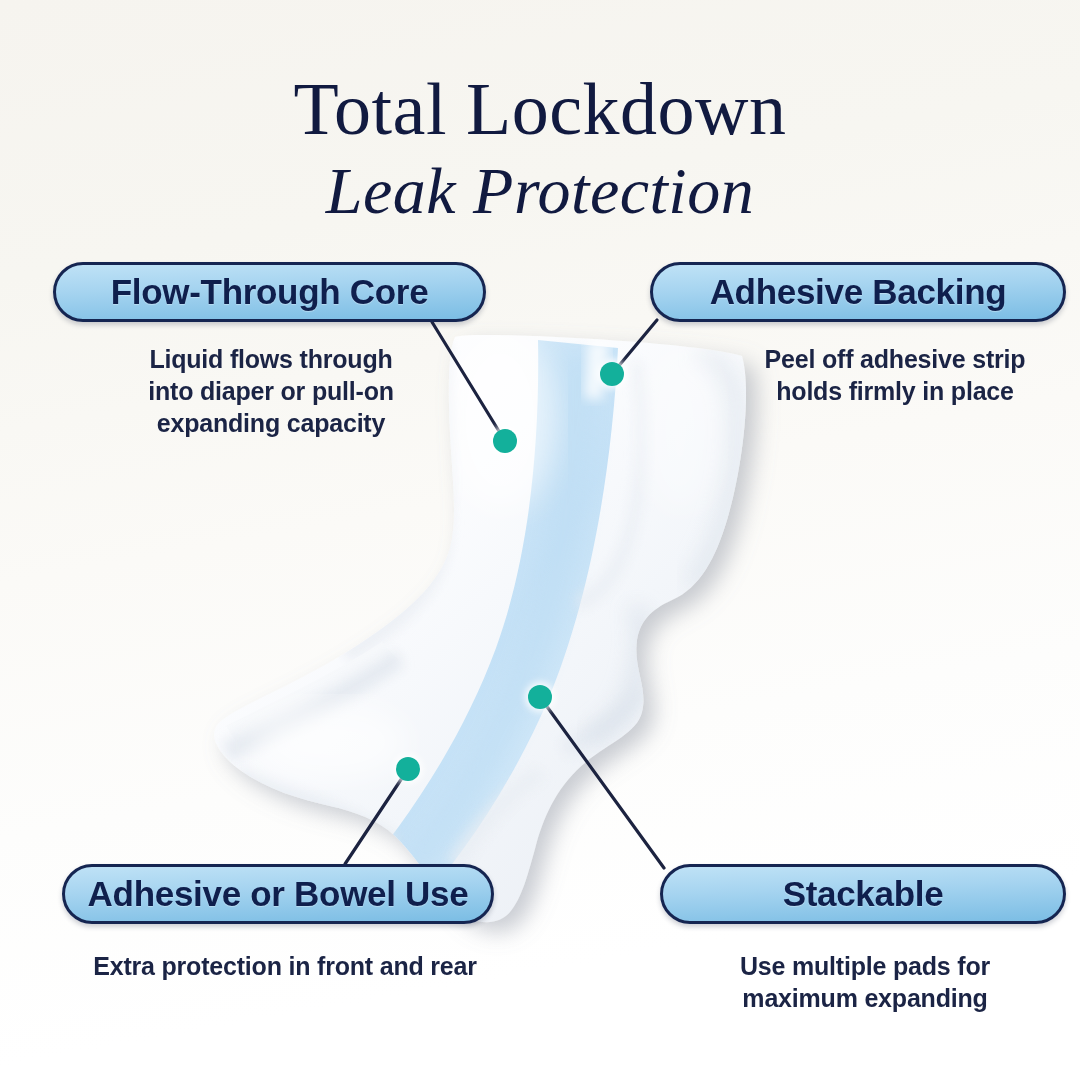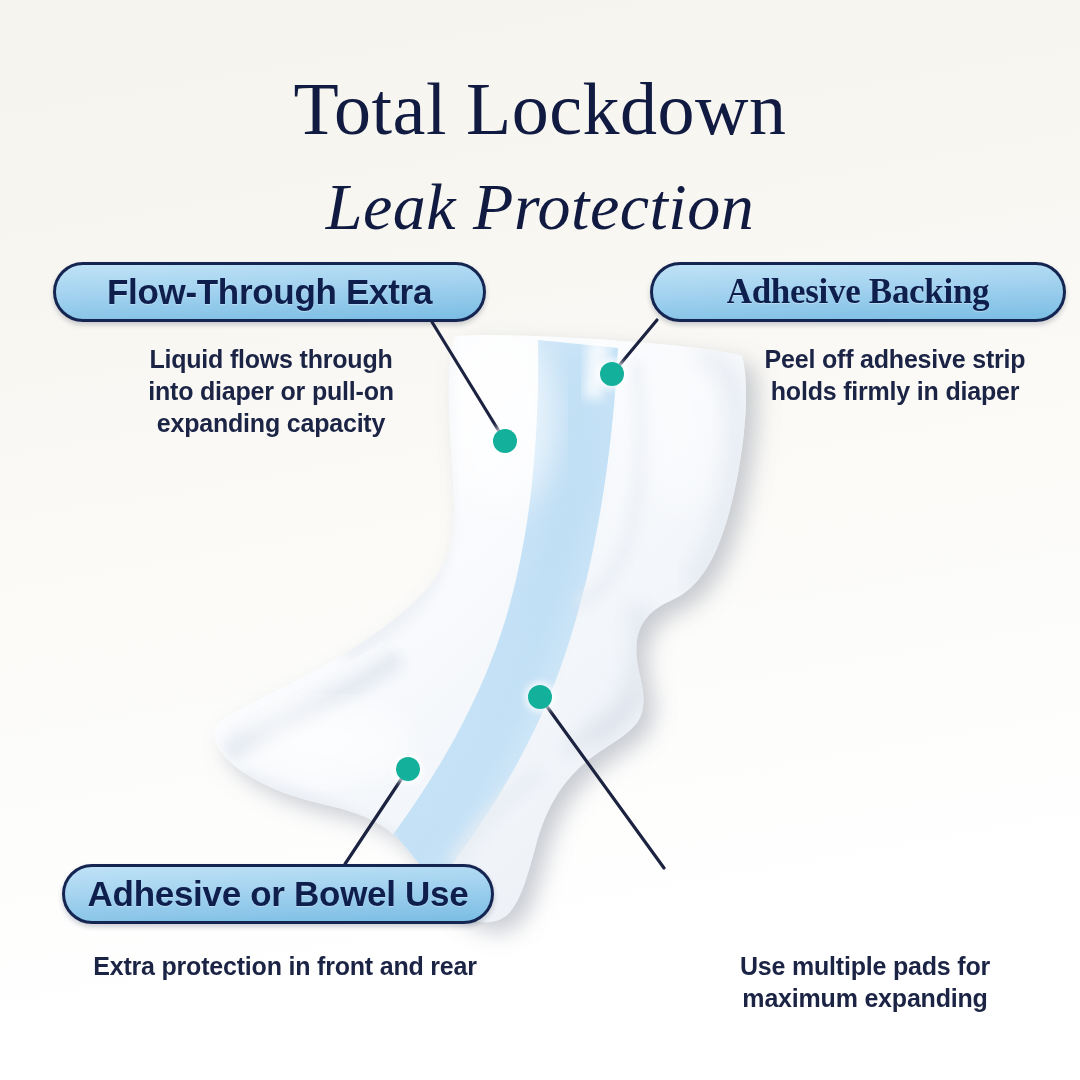--- a/index.html
+++ b/index.html
@@ -40,21 +40,21 @@
     line-height:1.0;
   }
   #title-line2 {
     font-family:"Liberation Serif", serif;
     font-size:66px;
     font-weight:400;
     font-style:italic;
     letter-spacing:0.5px;
     color:#111a40;
     line-height:1.18;
-    margin-top:22px;
+    margin-top:6px;
   }
 
   
   #product {
     position:absolute;
     left:0; top:0;
     width:1080px; height:1080px;
     z-index:5;
   }
 
@@ -106,21 +106,21 @@
     font-weight:700;
     color:#1b2445;
     line-height:1.28;
     letter-spacing:-0.2px;
     z-index:25;
     white-space:pre-line;
   }
   .desc.center { text-align:center; }
 
   #pill-flow      { left:53px;  top:262px; width:433px; }
-  #pill-adhesive  { left:650px; top:262px; width:416px;font-family:Liberation Serif, serif; }
+  #pill-adhesive  { left:650px; top:262px; width:416px; }
   #pill-bladder   { left:62px;  top:864px; width:432px; }
   #pill-stackable { left:660px; top:864px; width:406px; }
 
   #desc-flow      { left:118px; top:343px; width:306px;text-align:center; }
   #desc-adhesive  { left:742px; top:343px; width:306px; }
   #desc-bladder   { left:59px;  top:950px; width:452px; }
   #desc-stackable { left:690px; top:950px; width:350px; }
 
   #dot-flow      { left:493px; top:429px; }
   #dot-adhesive  { left:600px; top:362px; }
@@ -259,33 +259,36 @@
   <div class="dot" id="dot-adhesive"></div>
   <div class="dot" id="dot-bladder"></div>
   <div class="dot" id="dot-stackable"></div>
 
   <div id="title-block">
     <div id="title-line1">Total Lockdown</div>
     <div id="title-line2">Leak Protection</div>
   </div>
 
   <div class="pill" id="pill-flow">
-    <span class="pill-label">Flow-Through Extra</span>
+    <span class="pill-label">Flow-Through Core</span>
   </div>
   <div class="desc center" id="desc-flow">Liquid flows through
 into diaper or pull-on
 expanding capacity</div>
 
   <div class="pill" id="pill-adhesive">
     <span class="pill-label">Adhesive Backing</span>
   </div>
   <div class="desc center" id="desc-adhesive">Peel off adhesive strip
-holds firmly in diaper</div>
+holds firmly in place</div>
 
   <div class="pill" id="pill-bladder">
     <span class="pill-label">Adhesive or Bowel Use</span>
   </div>
   <div class="desc center" id="desc-bladder">Extra protection in front and rear</div>
 
+  <div class="pill" id="pill-stackable">
+    <span class="pill-label">Stackable</span>
+  </div>
   <div class="desc center" id="desc-stackable">Use multiple pads for
 maximum expanding</div>
 
 </div>
 
 </body></html>

